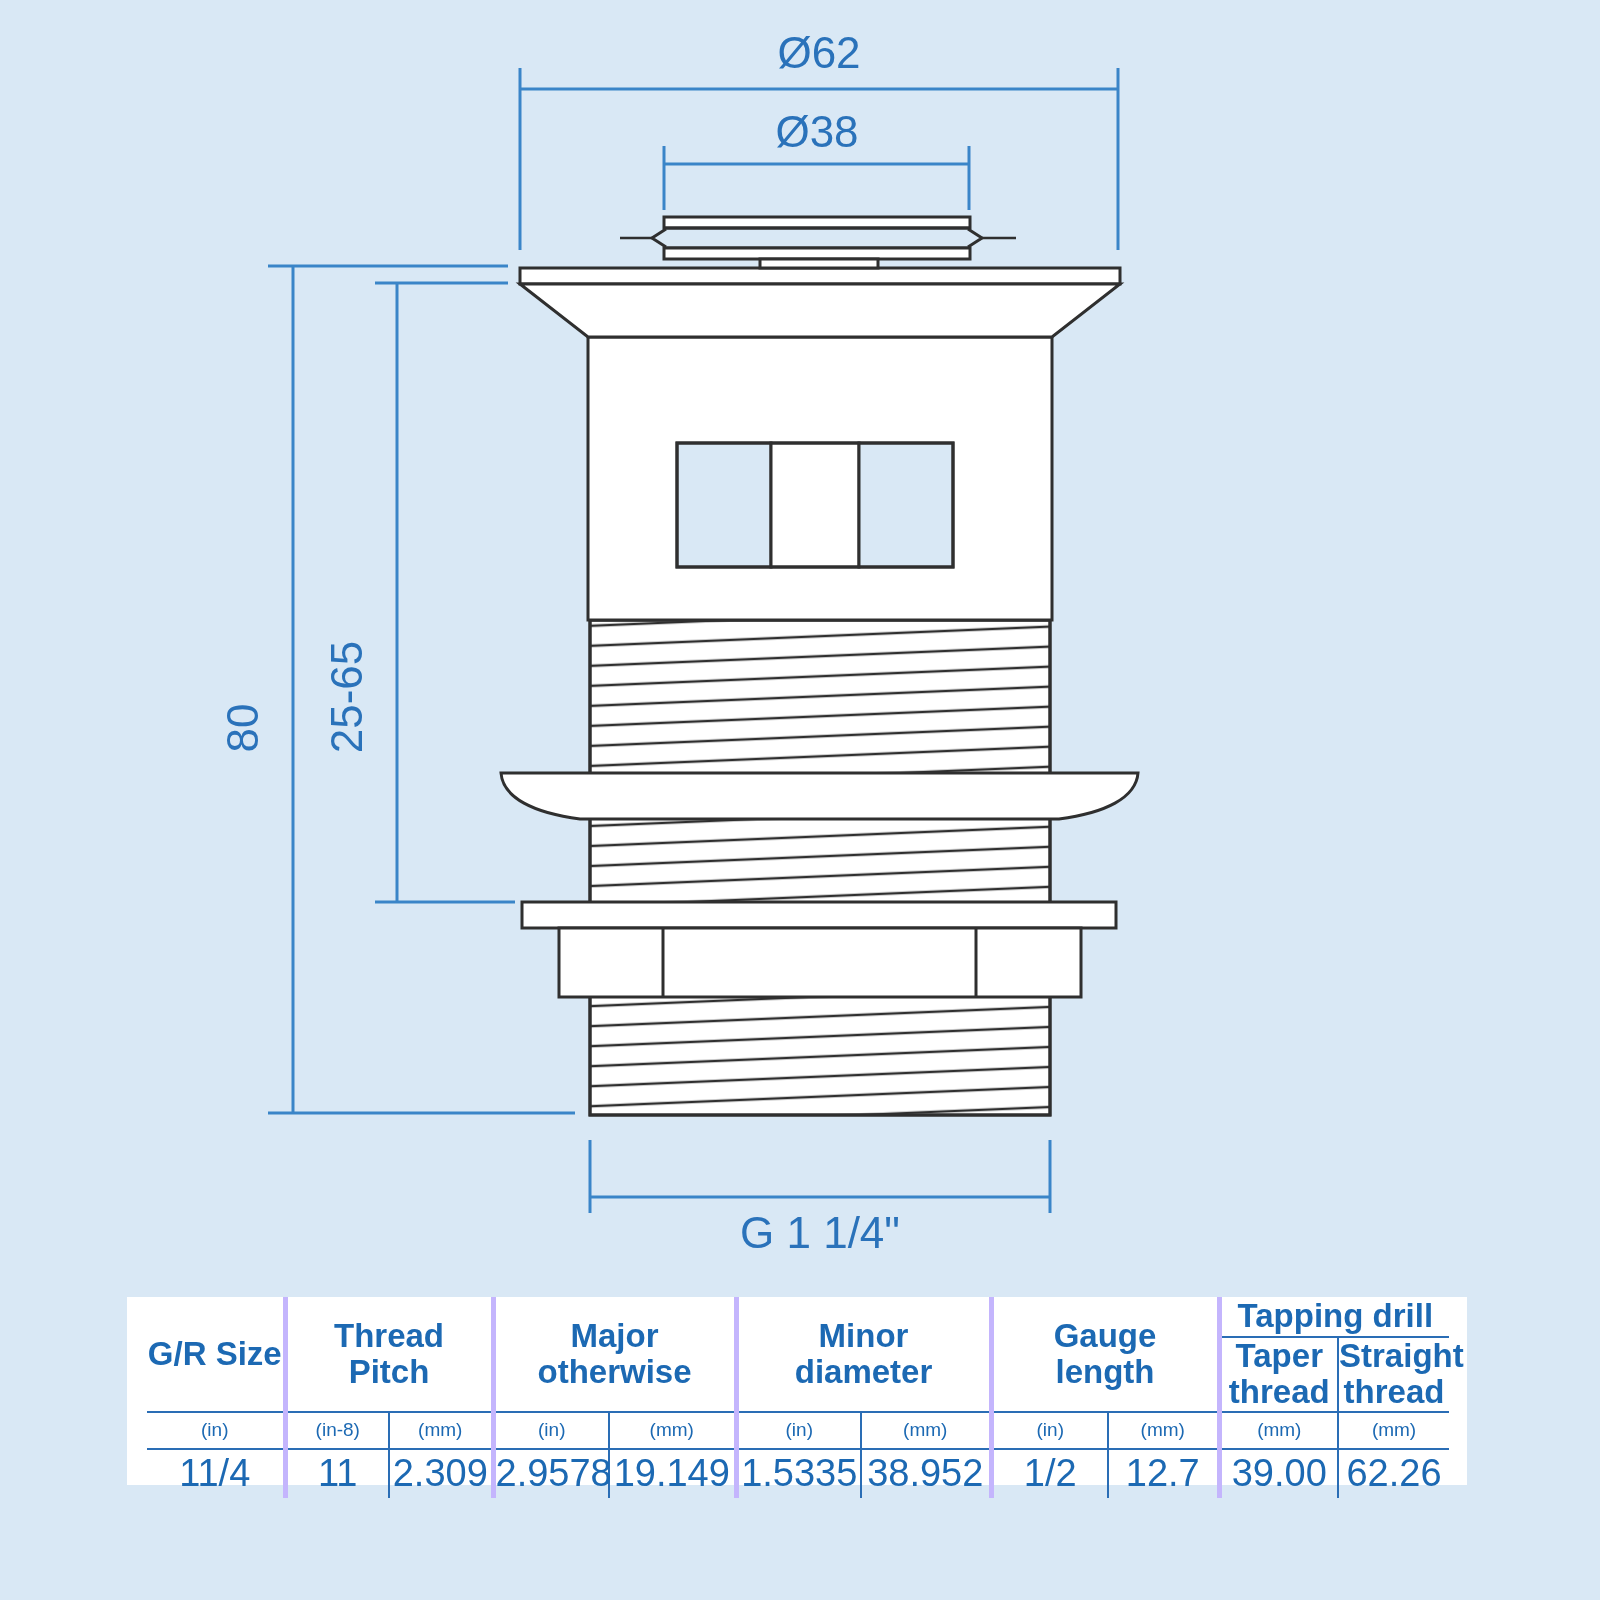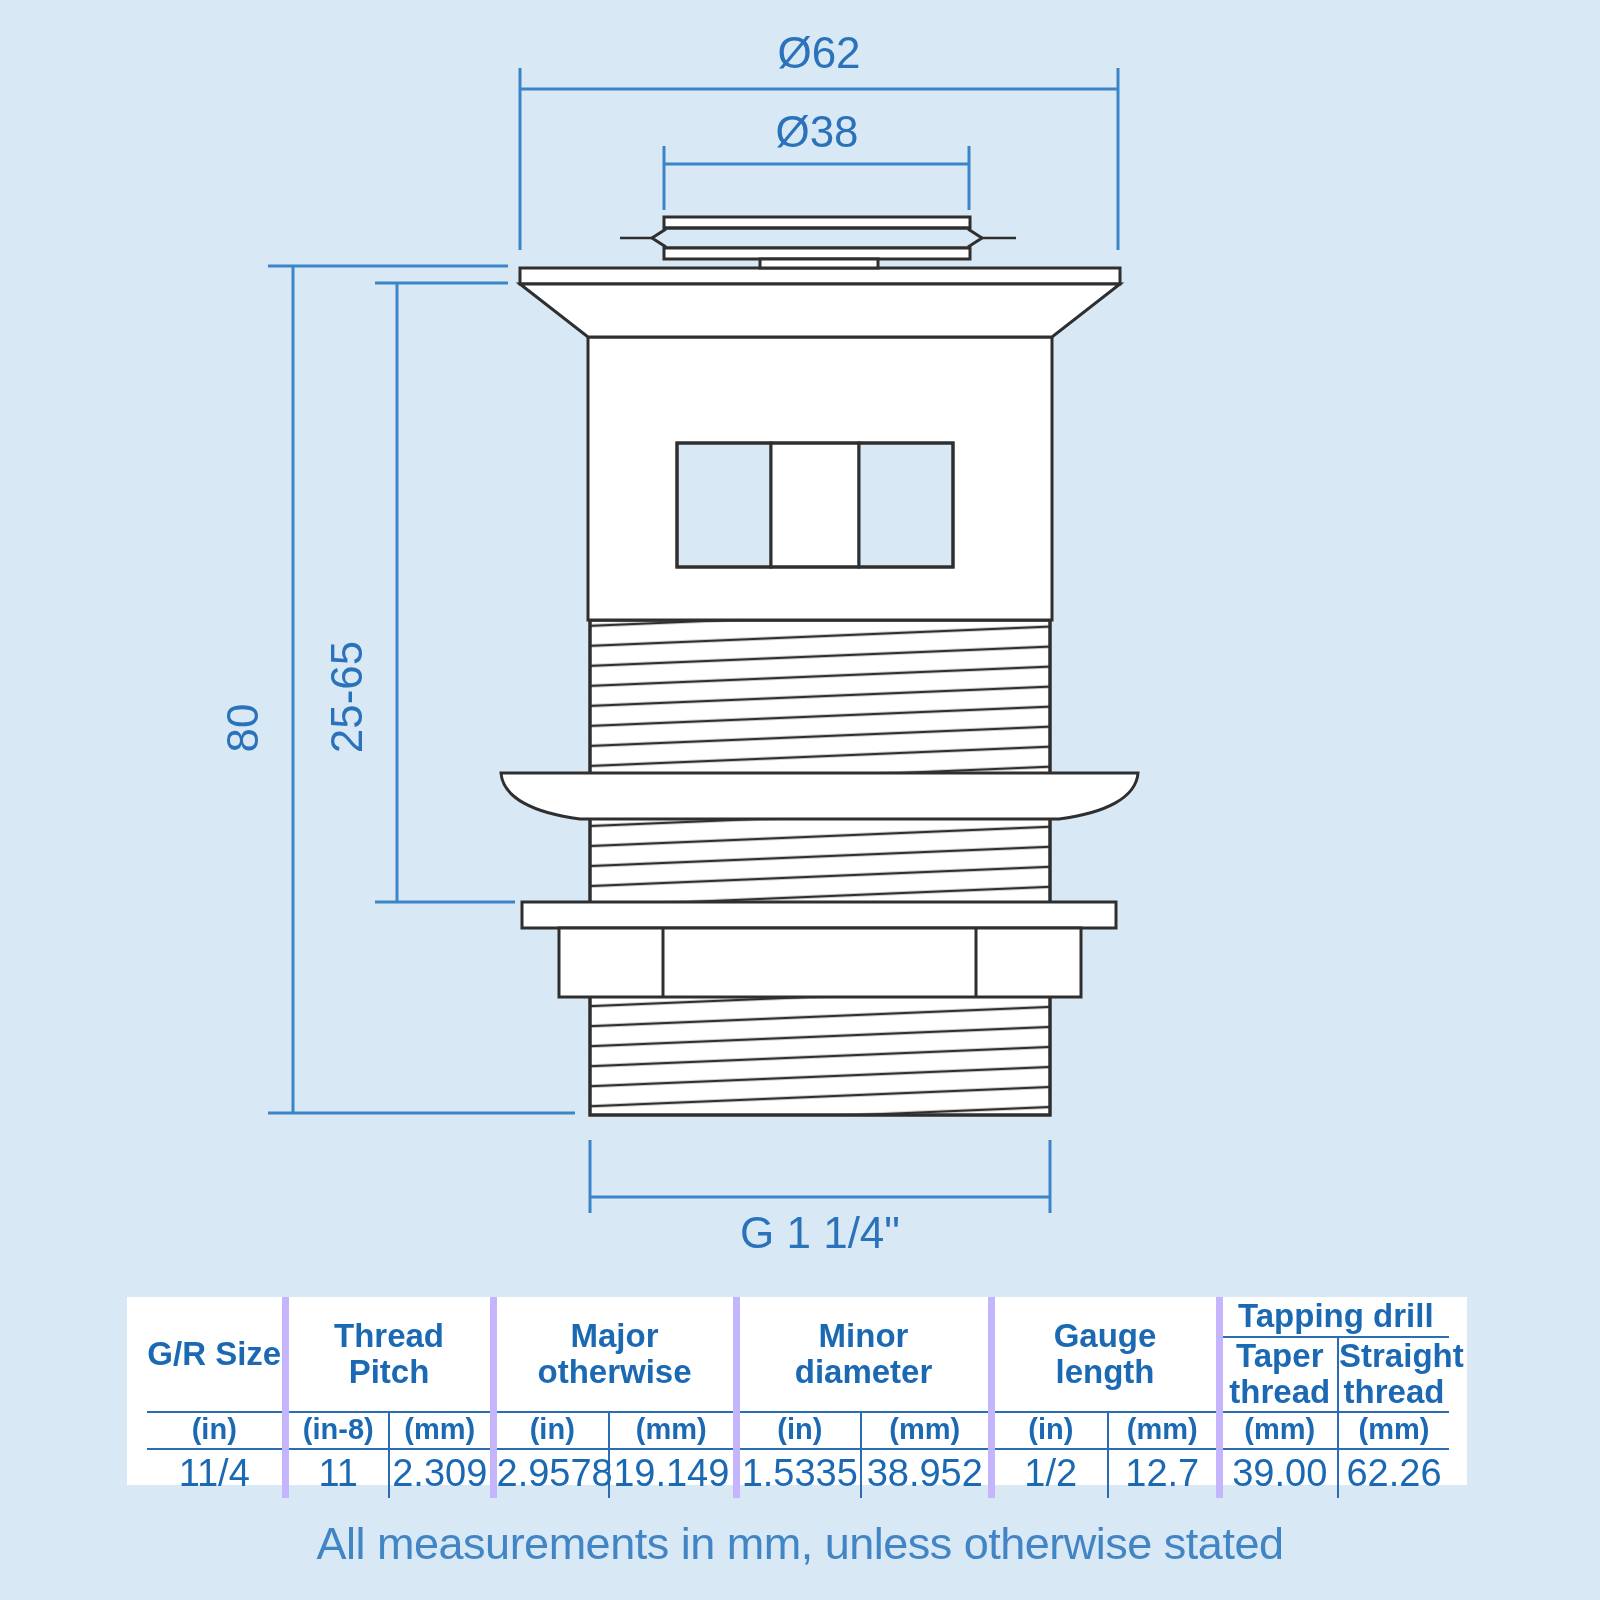--- a/index.html
+++ b/index.html
@@ -17,23 +17,23 @@
   }
   table.spec{
     width:100%;height:100%;border-collapse:collapse;table-layout:fixed;
   }
   table.spec th, table.spec td{
     text-align:center;vertical-align:middle;color:#1c69b3;padding:0;
     white-space:pre-line;line-height:1.1;
   }
   table.spec th{font-weight:bold;font-size:33px;}
   th.sub-head{font-size:28px;line-height:1.02;}
-  tr.units td{font-weight:bold;font-size:29px;}
+  tr.units td{font-weight:normal;font-size:19px;}
   tr.vals td{font-size:38px;font-weight:normal;}
-  .gline{border-right:7px solid #c4b5fd;}
+  .gline{border-right:5px solid #c4b5fd;}
   .sline{border-right:2px solid #2a6db5;}
   .hline{border-bottom:2px solid #2a6db5;}
   
   .footer-note{
     position:absolute;left:0;top:1518px;width:1600px;text-align:center;
     font-size:45px;color:#4285c5;letter-spacing:-0.5px;
   }
 </style>
 </head>
 <body>
@@ -183,15 +183,14 @@
         <td class="gline">38.952</td>
         <td class="sline">1/2</td>
         <td class="gline">12.7</td>
         <td class="sline">39.00</td>
         <td>62.26</td>
       </tr>
     </tbody>
       </table>
   </div>
 
-  <div class="footer-note">All measurements in mm, unless otherwise stated</div>
 
 </div>
 
 </body></html>

